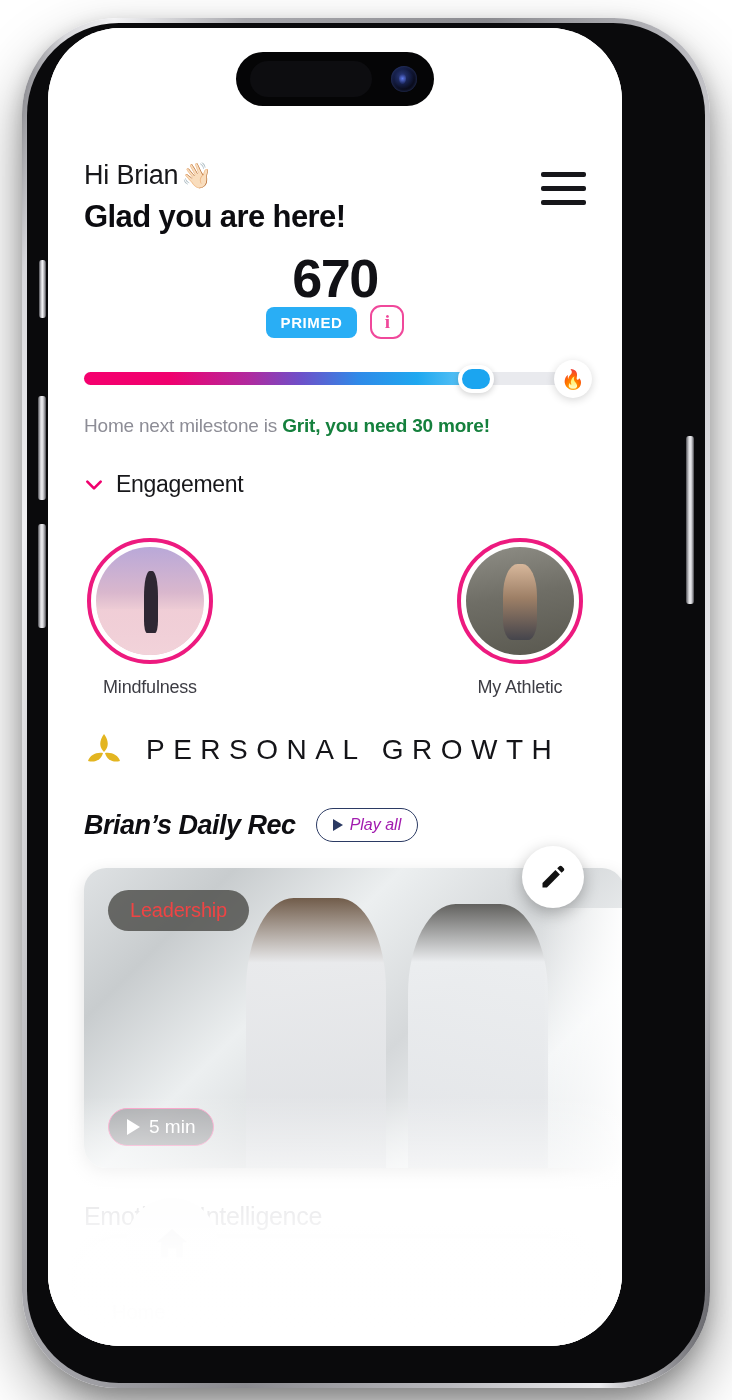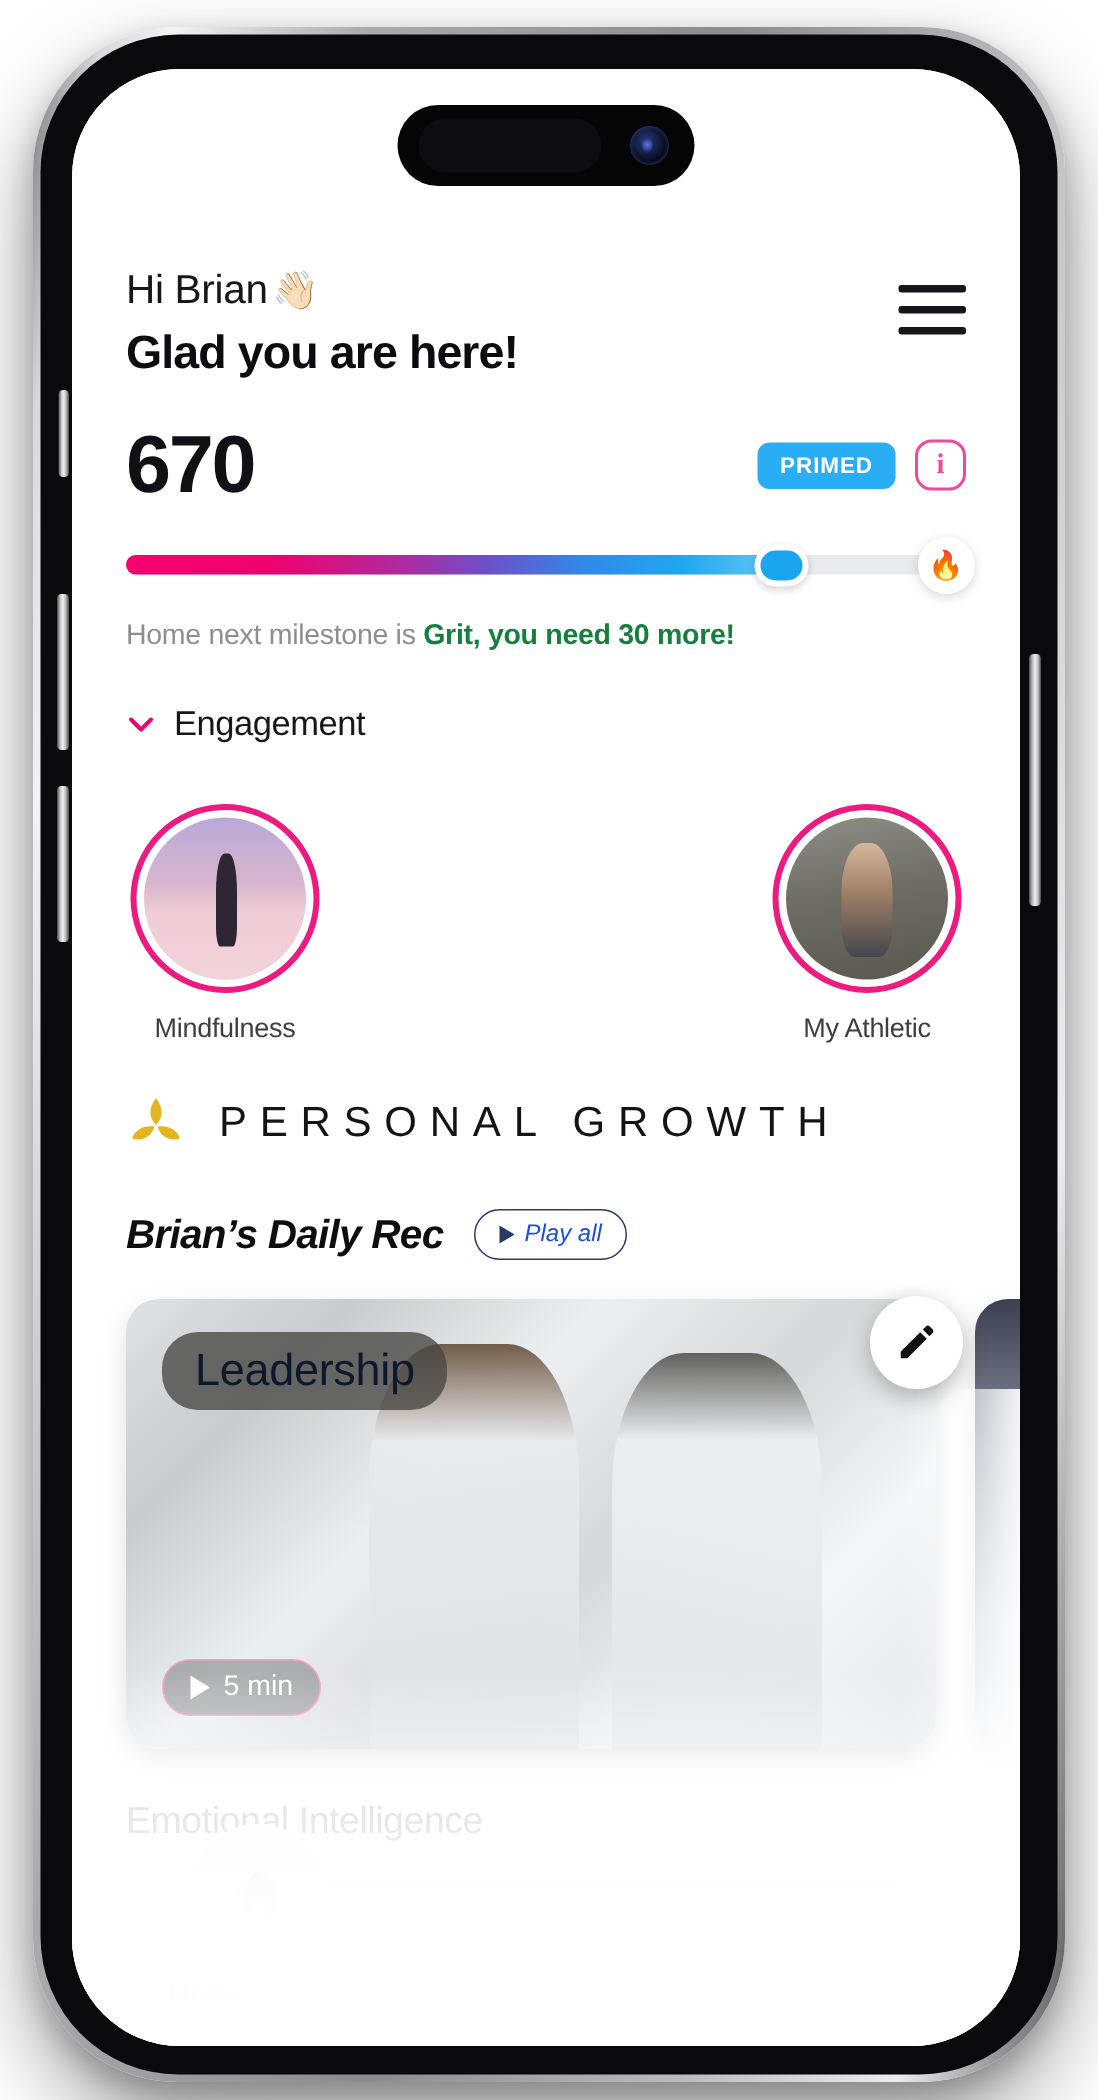--- a/index.html
+++ b/index.html
@@ -17,21 +17,21 @@
     border-radius:96px;
     background:linear-gradient(100deg,#6e6e73 0%,#d8d8dc 5%,#f2f2f4 10%,#a9a9ae 24%,
                #8b8b90 50%,#b9b9be 72%,#ececef 88%,#7c7c81 97%,#55555a 100%);
     box-shadow:0 28px 60px rgba(0,0,0,.38), 0 8px 20px rgba(0,0,0,.22);
   }
   .phone-band{
     position:absolute; left:5px; top:5px; right:5px; bottom:5px;
     border-radius:92px; background:#0a0a0c;
   }
   .phone-screen{
-    position:absolute; left:26px; top:28px; width:632px; height:1318px;
+    position:absolute; left:26px; top:10px; width:574px; height:1318px;
     border-radius:72px; background:#ffffff; overflow:hidden;
   }
   
   .btn-side{ position:absolute; background:
       linear-gradient(90deg,#48484d 0%,#c9c9ce 28%,#f0f0f3 50%,#b4b4b9 74%,#4a4a4f 100%);
       border-radius:3px; }
   .btn-action { left:17px; top:242px; width:7px; height:58px; }
   .btn-volup  { left:16px; top:378px; width:8px; height:104px; }
   .btn-voldn  { left:16px; top:506px; width:8px; height:104px; }
   .btn-power  { right:16px; top:418px; width:8px; height:168px;
@@ -65,21 +65,21 @@
     display:flex; align-items:flex-start; justify-content:space-between;
     padding-top:132px;
   }
   .greet-hi{ font-size:27px; color:#17171a; letter-spacing:-.2px; display:flex; align-items:center; gap:3px; }
   .greet-emoji{ font-size:25px; }
   .greet-bold{ font-size:31px; font-weight:bold; color:#0c0c10; letter-spacing:-.6px; margin-top:8px; }
 
   .hamburger{ display:flex; flex-direction:column; gap:9px; padding-top:12px; cursor:pointer; }
   .hamburger span{ display:block; width:45px; height:5px; border-radius:2px; background:#16161a; }
 
-  .score-row{ display:flex; align-items:center; justify-content:space-between; margin-top:30px; }
+  .score-row{ display:flex; align-items:center; justify-content:space-between; margin-top:16px;flex-direction:column; }
   .score-num{ font-size:54px; font-weight:bold; color:#111115; letter-spacing:-1.5px; line-height:1; }
   .score-right{ display:flex; align-items:center; gap:13px; }
   .badge-primed{
     background:#29aef5; color:#fff; font-size:15px; font-weight:bold;
     letter-spacing:.6px; padding:7px 15px; border-radius:8px;
   }
   .info-icon{
     width:34px; height:34px; border-radius:11px; border:2.6px solid #f0489b;
     display:flex; align-items:center; justify-content:center;
     color:#f0489b; font-size:19px; font-weight:bold; font-family:"Liberation Serif",serif;
@@ -144,21 +144,21 @@
 
   
   .pg-row{ display:flex; align-items:center; gap:22px; margin-top:32px; }
   .pg-title{ font-size:28px; font-weight:500; letter-spacing:8.5px; color:#141418; }
 
   .rec-row{ display:flex; align-items:center; gap:20px; margin-top:38px;font-style:italic; }
   .rec-title{ font-size:27px; font-weight:bold; color:#0e0e12; letter-spacing:-.5px; }
   .playall{
     display:flex; align-items:center; gap:7px;
     border:1.8px solid #2b3a63; border-radius:20px; padding:7px 16px;
-    font-size:16px; color:#1d4ed8; cursor:pointer; background:#fff;
+    font-size:16px; color:#a21caf; cursor:pointer; background:#fff;
   }
   .playall .tri{ width:0;height:0;border-left:10px solid #2b3a63;
     border-top:6.5px solid transparent;border-bottom:6.5px solid transparent; }
 
   .fab-edit{
     position:absolute; right:38px; top:818px; width:62px; height:62px; border-radius:50%;
     background:#fff; box-shadow:0 5px 16px rgba(0,0,0,.27);
     display:flex; align-items:center; justify-content:center; z-index:25; cursor:pointer;
   }
 
@@ -174,21 +174,21 @@
     background:linear-gradient(135deg,#dfe2e4 0%,#c8ccce 18%,#eceff0 38%,#d5d8da 58%,#f4f6f7 78%,#e3e6e8 100%); }
   .card-photo::before{ content:""; position:absolute; left:30%; top:10%; width:26%; height:90%;
     background:linear-gradient(180deg,#6b5542 0%,#e9eaec 24%, #dfe1e4 100%); border-radius:34% 34% 0 0; opacity:.95; }
   .card-photo::after{ content:""; position:absolute; left:60%; top:12%; width:26%; height:88%;
     background:linear-gradient(180deg,#5b5a57 0%,#eceef0 22%,#e2e4e7 100%); border-radius:34% 34% 0 0; opacity:.95; }
   .card2 .card-photo{ background:linear-gradient(180deg,#3c3f4f 0%,#8e92a2 35%,#cdd0d8 70%,#eceef2 100%); }
   .card2 .card-photo::before,.card2 .card-photo::after{ display:none; }
 
   .tag{
     position:absolute; left:24px; top:22px; background:rgba(70,70,66,.78);
-    color:#0f172a; font-size:30px; border-radius:24px; padding:9px 22px; letter-spacing:-.2px;
+    color:#ef4444; font-size:20px; border-radius:24px; padding:9px 22px; letter-spacing:-.2px;
   }
   .dur{
     position:absolute; left:24px; bottom:22px;
     display:flex; align-items:center; gap:9px;
     background:rgba(122,122,126,.55); border:1.6px solid #f79fc6;
     border-radius:20px; padding:7px 18px; color:#fff; font-size:19px;
   }
   .dur .tri{ width:0;height:0;border-left:13px solid #fff;
     border-top:8px solid transparent;border-bottom:8px solid transparent; }
 

